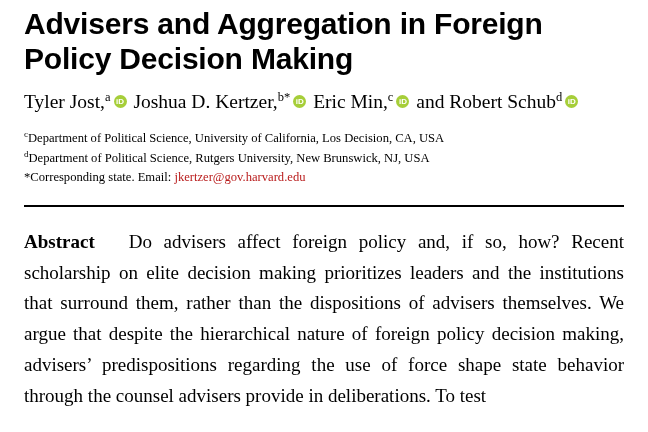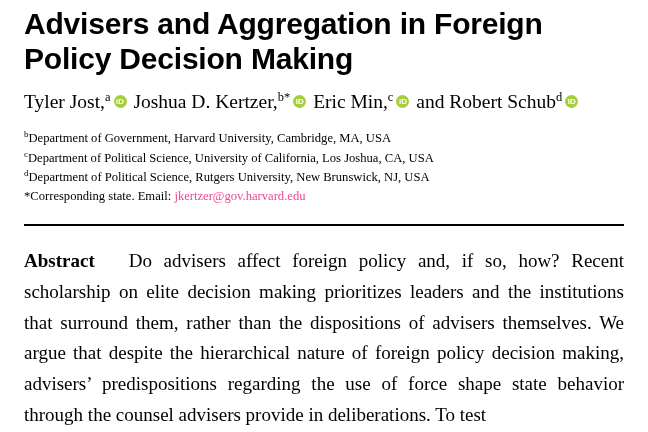--- a/index.html
+++ b/index.html
@@ -73,21 +73,21 @@
     vertical-align: super;
     line-height: 0;
   }
   .aff-line {
     white-space: nowrap;
   }
   .email-line {
     margin-top: 0px;
   }
   .email-link {
-    color: #ec4899;
+    color: #b91c1c;
     text-decoration: none;
   }
   .rule {
     margin: 18px 24px 0 24px;
     height: 2px;
     background: #000000;
   }
   .abstract {
     margin: 20px 24px 0 24px;
     font-size: 19px;
@@ -110,22 +110,21 @@
   <h1 class="title">Advisers and Aggregation in Foreign Policy Decision Making</h1>
 
   <div class="authors">
     <span><span>Tyler Jost,</span><span class="sup">a</span><span class="orcid"></span></span>
     <span><span>Joshua D. Kertzer,</span><span class="sup">b*</span><span class="orcid"></span></span>
     <span><span>Eric Min,</span><span class="sup">c</span><span class="orcid"></span> <span>and</span></span>
     <span><span>Robert Schub</span><span class="sup">d</span><span class="orcid"></span></span>
   </div>
 
   <div class="affiliations">
-    <div class="aff-line"><span class="aff-sup">b</span><span>Department of Government, Harvard University, Cambridge, MA, USA</span></div>
-    <div class="aff-line"><span class="aff-sup">c</span><span>Department of Political Science, University of California, Los Joshua, CA, USA</span></div>
+    <div class="aff-line"><span class="aff-sup">c</span><span>Department of Political Science, University of California, Los Decision, CA, USA</span></div>
     <div class="aff-line"><span class="aff-sup">d</span><span>Department of Political Science, Rutgers University, New Brunswick, NJ, USA</span></div>
     <div class="aff-line email-line"><span>*Corresponding state. Email:</span> <a class="email-link" href="#">jkertzer@gov.harvard.edu</a></div>
   </div>
 
   <div class="rule"></div>
 
   <div class="abstract">
     <span class="ab-label">Abstract</span><span class="ab-gap"></span><span>Do advisers affect foreign policy and, if so, how? Recent scholarship on elite decision making prioritizes leaders and the institutions that surround them, rather than the dispositions of advisers themselves. We argue that despite the hierarchical nature of foreign policy decision making, advisers’ predispositions regarding the use of force shape state behavior through the counsel advisers provide in deliberations. To test</span>
   </div>
 

